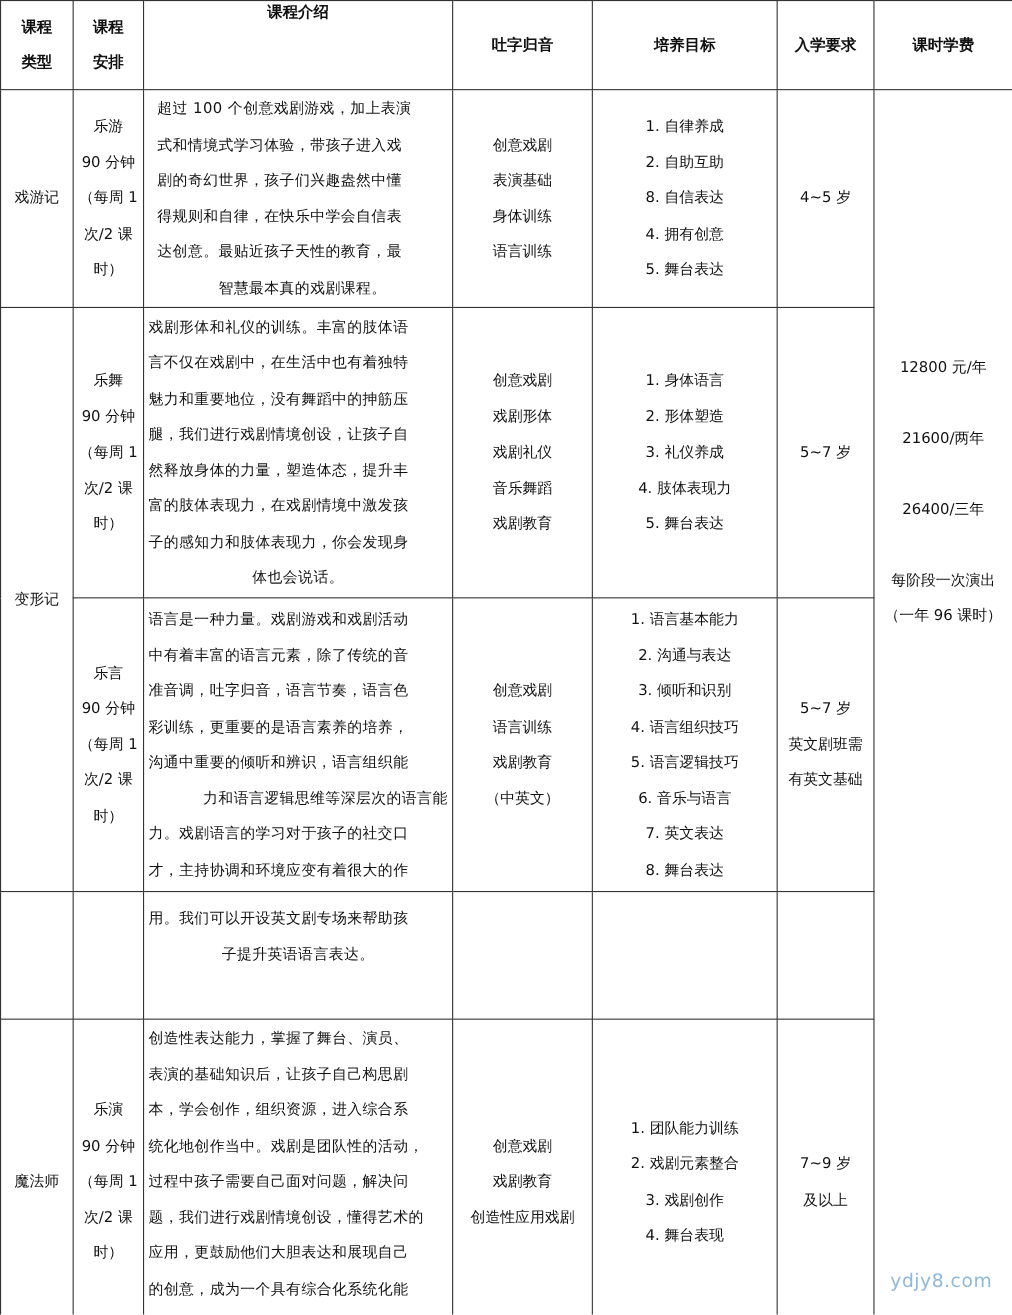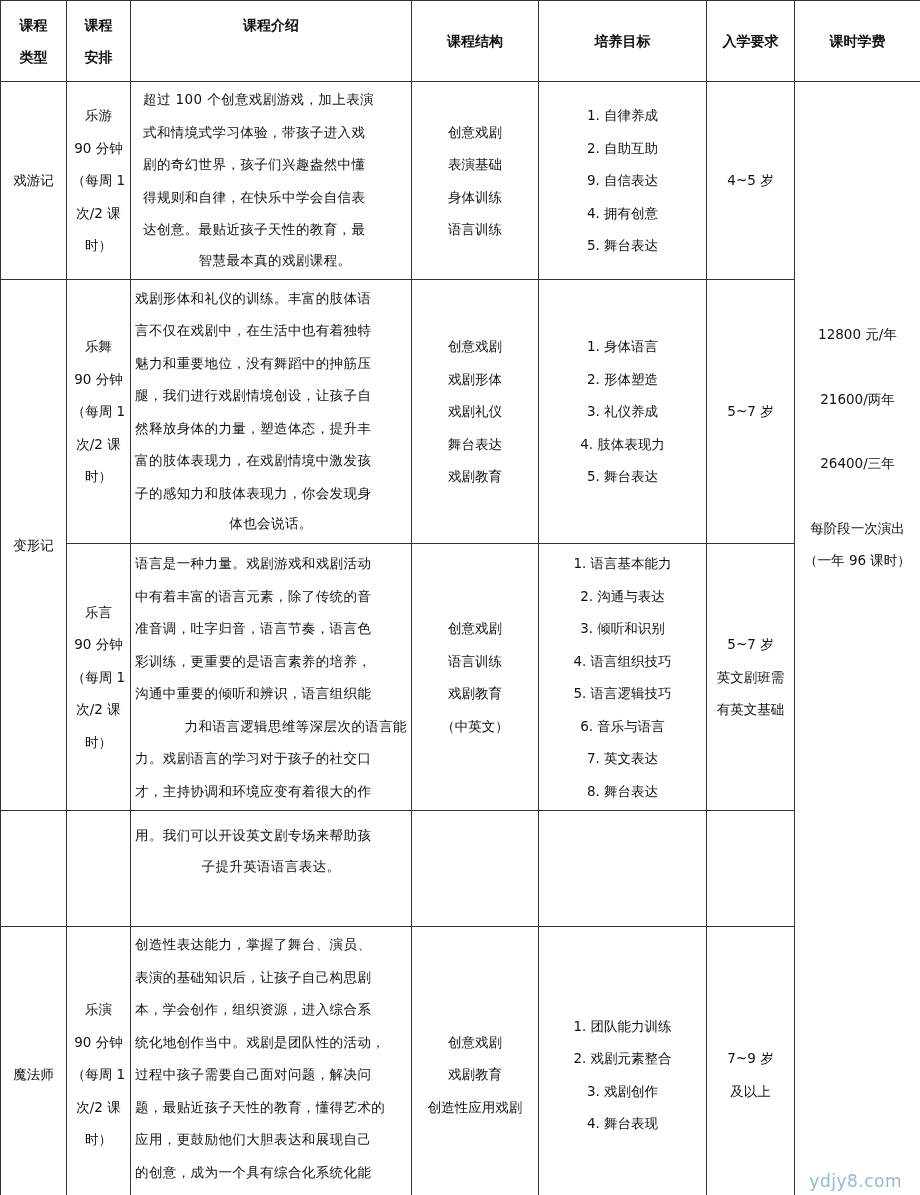--- a/index.html
+++ b/index.html
@@ -5,24 +5,24 @@
   html, body { margin: 0; padding: 0; background: #ffffff; }
   body { width: 920px; height: 1195px; overflow: hidden; position: relative;
          font-family: "DejaVu Sans", "Liberation Sans", sans-serif; color: #111; }
   table { border-collapse: collapse; table-layout: fixed; position: absolute; left: 0; top: 0;
           width: 920px; }
   td, th { border: 1.5px solid #333; padding: 0; text-align: center; vertical-align: middle;
            font-size: 13.5px; line-height: 32.5px; font-weight: normal; }
   th { font-weight: bold; font-size: 14px; }
   .hdr-stack span { display: block; line-height: 32px; }
   .intro { text-align: justify; padding: 0 4px 0 4px; letter-spacing: 0.4px; }
-  .intro .last { display: block; text-align: center; font-family: Liberation Mono, monospace; }
+  .intro .last { display: block; text-align: center; }
   .stack span { display: block; }
   .goals span { display: block; }
-  .watermark { position: absolute; right: 18px; bottom: 4px; color: #8fb8dc;
+  .watermark { position: absolute; right: 18px; bottom: 20px; color: #8fb8dc;
                font-family: "DejaVu Sans", sans-serif; font-size: 17px; letter-spacing: 0.5px; }
   .fee-block span { display: block; }
   .fee-gap { height: 32px; }
 </style>
 </head>
 <body>
 
 <table>
   <colgroup>
     <col style="width:66px">
@@ -36,22 +36,22 @@
   <tbody>
       <tr style="height:81px">
     <th class="hdr-stack">
       <span>课程</span>
       <span>类型</span>
     </th>
     <th class="hdr-stack">
       <span>课程</span>
       <span>安排</span>
     </th>
-    <th style="vertical-align:top; padding-top:14px; line-height:20px">课程介绍</th>
-    <th>课程结构</th>
+    <th style="vertical-align:top; line-height:20px">课程介绍</th>
+    <th>吐字归音</th>
     <th>培养目标</th>
     <th>入学要求</th>
     <th>课时学费</th>
   </tr>
 
   <tr style="height:198px">
     <td>戏游记</td>
     <td class="stack">
       <span>乐游</span>
       <span>90 分钟</span>
@@ -69,21 +69,21 @@
     </td>
     <td class="stack">
       <span>创意戏剧</span>
       <span>表演基础</span>
       <span>身体训练</span>
       <span>语言训练</span>
     </td>
     <td class="goals">
       <span>1.  自律养成</span>
       <span>2.  自助互助</span>
-      <span>9.  自信表达</span>
+      <span>8.  自信表达</span>
       <span>4.  拥有创意</span>
       <span>5.  舞台表达</span>
     </td>
     <td class="stack">
       <span>4~5 岁</span>
     </td>
     <td rowspan="5" class="fee-block" style="vertical-align:top; padding-top:236px">
       <span>12800 元/年</span>
       <span class="fee-gap"></span>
       <span>21600/两年</span>
@@ -111,21 +111,21 @@
       <span>腿，我们进行戏剧情境创设，让孩子自</span>
       <span>然释放身体的力量，塑造体态，提升丰</span>
       <span>富的肢体表现力，在戏剧情境中激发孩</span>
       <span>子的感知力和肢体表现力，你会发现身</span>
       <span class="last">体也会说话。</span>
     </td>
     <td class="stack">
       <span>创意戏剧</span>
       <span>戏剧形体</span>
       <span>戏剧礼仪</span>
-      <span>舞台表达</span>
+      <span>音乐舞蹈</span>
       <span>戏剧教育</span>
     </td>
     <td class="goals">
       <span>1.  身体语言</span>
       <span>2.  形体塑造</span>
       <span>3.  礼仪养成</span>
       <span>4.  肢体表现力</span>
       <span>5.  舞台表达</span>
     </td>
     <td class="stack">
@@ -194,21 +194,21 @@
       <span>（每周 1</span>
       <span>次/2 课</span>
       <span>时）</span>
     </td>
     <td class="intro stack">
       <span>创造性表达能力，掌握了舞台、演员、</span>
       <span>表演的基础知识后，让孩子自己构思剧</span>
       <span>本，学会创作，组织资源，进入综合系</span>
       <span>统化地创作当中。戏剧是团队性的活动，</span>
       <span>过程中孩子需要自己面对问题，解决问</span>
-      <span>题，最贴近孩子天性的教育，懂得艺术的</span>
+      <span>题，我们进行戏剧情境创设，懂得艺术的</span>
       <span>应用，更鼓励他们大胆表达和展现自己</span>
       <span>的创意，成为一个具有综合化系统化能</span>
       <span class="last">力的创作团队。</span>
     </td>
     <td class="stack">
       <span>创意戏剧</span>
       <span>戏剧教育</span>
       <span>创造性应用戏剧</span>
     </td>
     <td class="goals">

